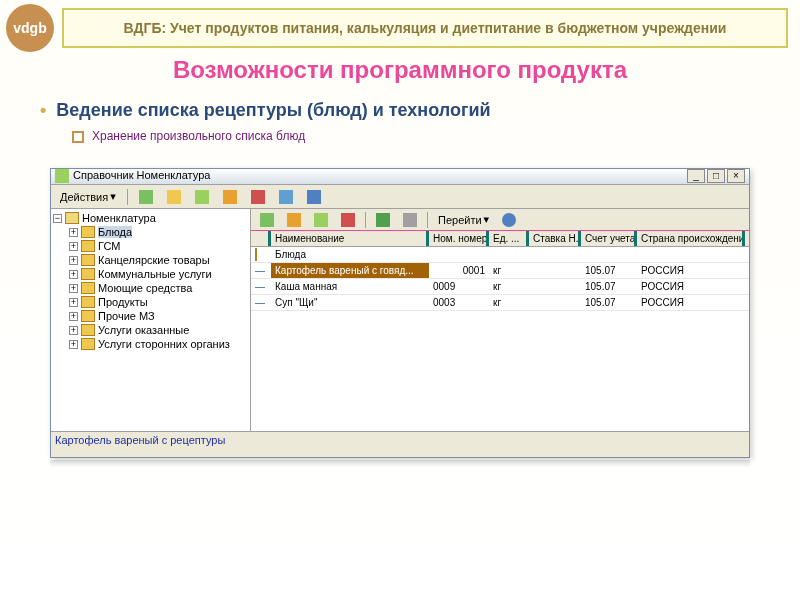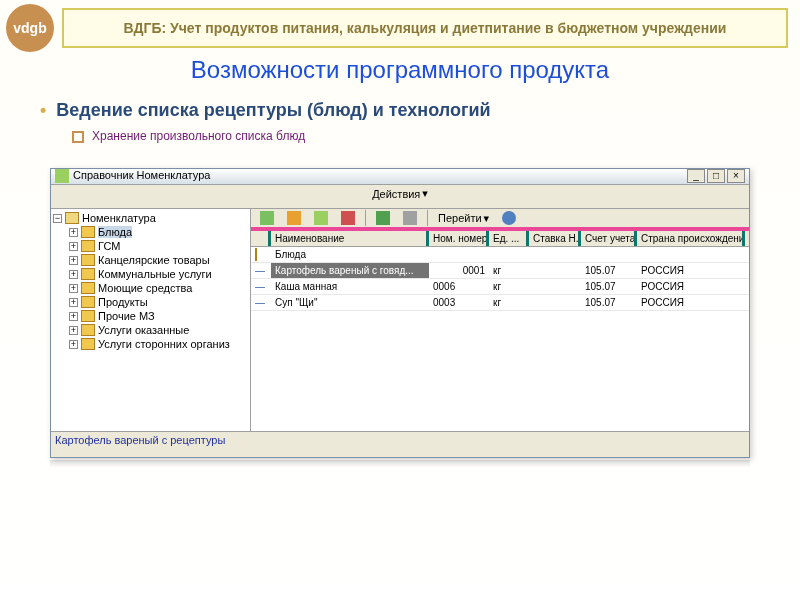--- a/index.html
+++ b/index.html
@@ -1,51 +1,51 @@
 <!DOCTYPE html>
 <html><head>
 <meta charset="utf-8">
 <style>
   * { box-sizing: border-box; margin: 0; padding: 0; }
   body { width: 800px; height: 600px; font-family: Arial, sans-serif; background: #fff; position: relative; overflow: hidden; }
   .slide-bg { position: absolute; inset: 0; background: linear-gradient(to bottom, #fffef8 0%, #fff 100%); }
   .logo { position: absolute; top: 4px; left: 6px; width: 48px; height: 48px; background: #c89050; border-radius: 50%; display: flex; align-items: center; justify-content: center; color: #fff; font-weight: bold; font-size: 14px; }
   .header-box { position: absolute; top: 8px; left: 62px; right: 12px; height: 40px; border: 2px solid #d4c95a; background: #fffde8; display: flex; align-items: center; justify-content: center; text-align: center; padding: 0 8px; }
   .header-box span { color: #8a7a3a; font-size: 14px; font-weight: bold; line-height: 1.2; }
-  .title { position: absolute; top: 56px; left: 0; right: 0; text-align: center; color: #1d4ed8; font-size: 24px; font-weight: normal; }
+  .title { position: absolute; top: 56px; left: 0; right: 0; text-align: center; color: #ec4899; font-size: 24px; font-weight: bold; }
   .bullets { position: absolute; top: 100px; left: 40px; right: 40px; }
   .b1 { color: #2a4a7a; font-size: 18px; font-weight: bold; margin-bottom: 8px; }
   .b1::before { content: "•"; color: #d4b050; margin-right: 10px; }
   .b2 { color: #701a75; font-size: 12px; margin-left: 32px; }
   .b2-ico { display:inline-block; width:12px; height:12px; border:2px solid #c89050; margin-right:8px; vertical-align:middle; }
   .app-window { position: absolute; top: 168px; left: 50px; width: 700px; height: 290px; border: 1px solid #7a8fa8; background: #ece9d8; font-family: Tahoma, sans-serif; font-size: 11px; box-shadow: 2px 2px 6px rgba(0,0,0,0.2); }
   .win-title { height: 16px; background: linear-gradient(to bottom, #fff, #d8e0e8); border-bottom: 1px solid #a0a0a0; display: flex; align-items: flex-start; padding: 0 4px; }
   .win-title .ico { width: 14px; height: 14px; background: #9ad060; margin-right: 4px; }
   .win-title .spacer { flex: 1; }
   .win-btn { width: 18px; height: 14px; margin-left: 2px; background: #ece9d8; border: 1px solid #888; font-size: 10px; line-height: 12px; text-align: center; cursor: pointer; }
-  .toolbar { height: 24px; background: #ece9d8; border-bottom: 1px solid #a0a0a0; display: flex; align-items: center; padding: 0 4px; gap: 4px; flex-direction: column; }
+  .toolbar { height: 24px; background: #ece9d8; border-bottom: 1px solid #a0a0a0; display: flex; align-items: center; padding: 0 4px; gap: 4px; }
   .tb-btn { padding: 1px 4px; border: 1px solid transparent; cursor: pointer; display: flex; align-items: center; gap: 2px; }
   .tb-ico { width: 14px; height: 14px; display: inline-block; }
   .tb-sep { width: 1px; height: 16px; background: #a0a0a0; margin: 0 2px; }
   .content { display: flex; height: 222px; }
   .tree-pane { width: 200px; border-right: 1px solid #a0a0a0; background: #fff; overflow: auto; padding: 2px; }
   .tree-root { display: flex; align-items: center; padding: 1px 0; }
   .tree-item { display: flex; align-items: center; padding: 1px 0 1px 16px; white-space: nowrap; }
   .exp { width: 9px; height: 9px; border: 1px solid #888; font-size: 9px; line-height: 7px; text-align: center; margin-right: 3px; background: #fff; cursor: pointer; }
   .folder { width: 14px; height: 12px; background: #f0c850; border: 1px solid #b08020; margin-right: 3px; }
   .folder.open { background: #f0d880; }
   .tree-lbl.sel { background: #c8d8e8; }
   .grid-pane { flex: 1; background: #fff; display: flex; flex-direction: column; }
-  .grid-tb { height: 22px; background: #ece9d8; border-bottom: 4px solid #ec4899; display: flex; align-items: center; padding: 0 4px; gap: 3px; }
+  .grid-tb { height: 22px; background: #ece9d8; border-bottom: 1px solid #ec4899; display: flex; align-items: center; padding: 0 4px; gap: 3px; }
   .grid-head { display: flex; background: #ece9d8; border-bottom: 1px solid #a0a0a0; }
   .gh { border-right: 3px solid #0f766e; padding: 2px 4px; font-size: 10px; overflow: hidden; white-space: nowrap; }
   .grid-body { flex: 1; overflow: auto; }
   .grow { display: flex; border-bottom: 1px solid #e8e8e8; }
   .gc { padding: 2px 4px; font-size: 10px; overflow: hidden; white-space: nowrap; }
-  .gc.sel { background: #737373; color: #fff; }
+  .gc.sel { background: #a16207; color: #fff; }
   .statusbar { height: 18px; background: #ece9d8; border-top: 1px solid #a0a0a0; padding: 2px 4px; color: #2030a0; font-size: 11px; }
   .footer-shadow { position:absolute; top:460px; left:50px; width:700px; height:8px; background:linear-gradient(to bottom, rgba(0,0,0,0.1), transparent);}
 </style>
 </head>
 <body>
 
 <div class="slide-bg"></div>
 <div class="logo">
     <span>vdgb</span>
   </div>
@@ -198,21 +198,21 @@
             <div class="gc sel" style="width: 158px;">Картофель вареный с говяд...</div>
             <div class="gc" style="width: 60px; text-align: right;">0001</div>
             <div class="gc" style="width: 40px;">кг</div>
             <div class="gc" style="width: 52px;"></div>
             <div class="gc" style="width: 56px;">105.07</div>
             <div class="gc" style="width: 108px;">РОССИЯ</div>
           </div>
           <div class="grow">
             <div class="gc" style="width: 20px;"><span style="color:#3060a0">—</span></div>
             <div class="gc" style="width: 158px;">Каша манная</div>
-            <div class="gc" style="width: 60px;">0006</div>
+            <div class="gc" style="width: 60px;">0009</div>
             <div class="gc" style="width: 40px;">кг</div>
             <div class="gc" style="width: 52px;"></div>
             <div class="gc" style="width: 56px;">105.07</div>
             <div class="gc" style="width: 108px;">РОССИЯ</div>
           </div>
           <div class="grow">
             <div class="gc" style="width: 20px;"><span style="color:#3060a0">—</span></div>
             <div class="gc" style="width: 158px;">Суп "Щи"</div>
             <div class="gc" style="width: 60px;">0003</div>
             <div class="gc" style="width: 40px;">кг</div>

